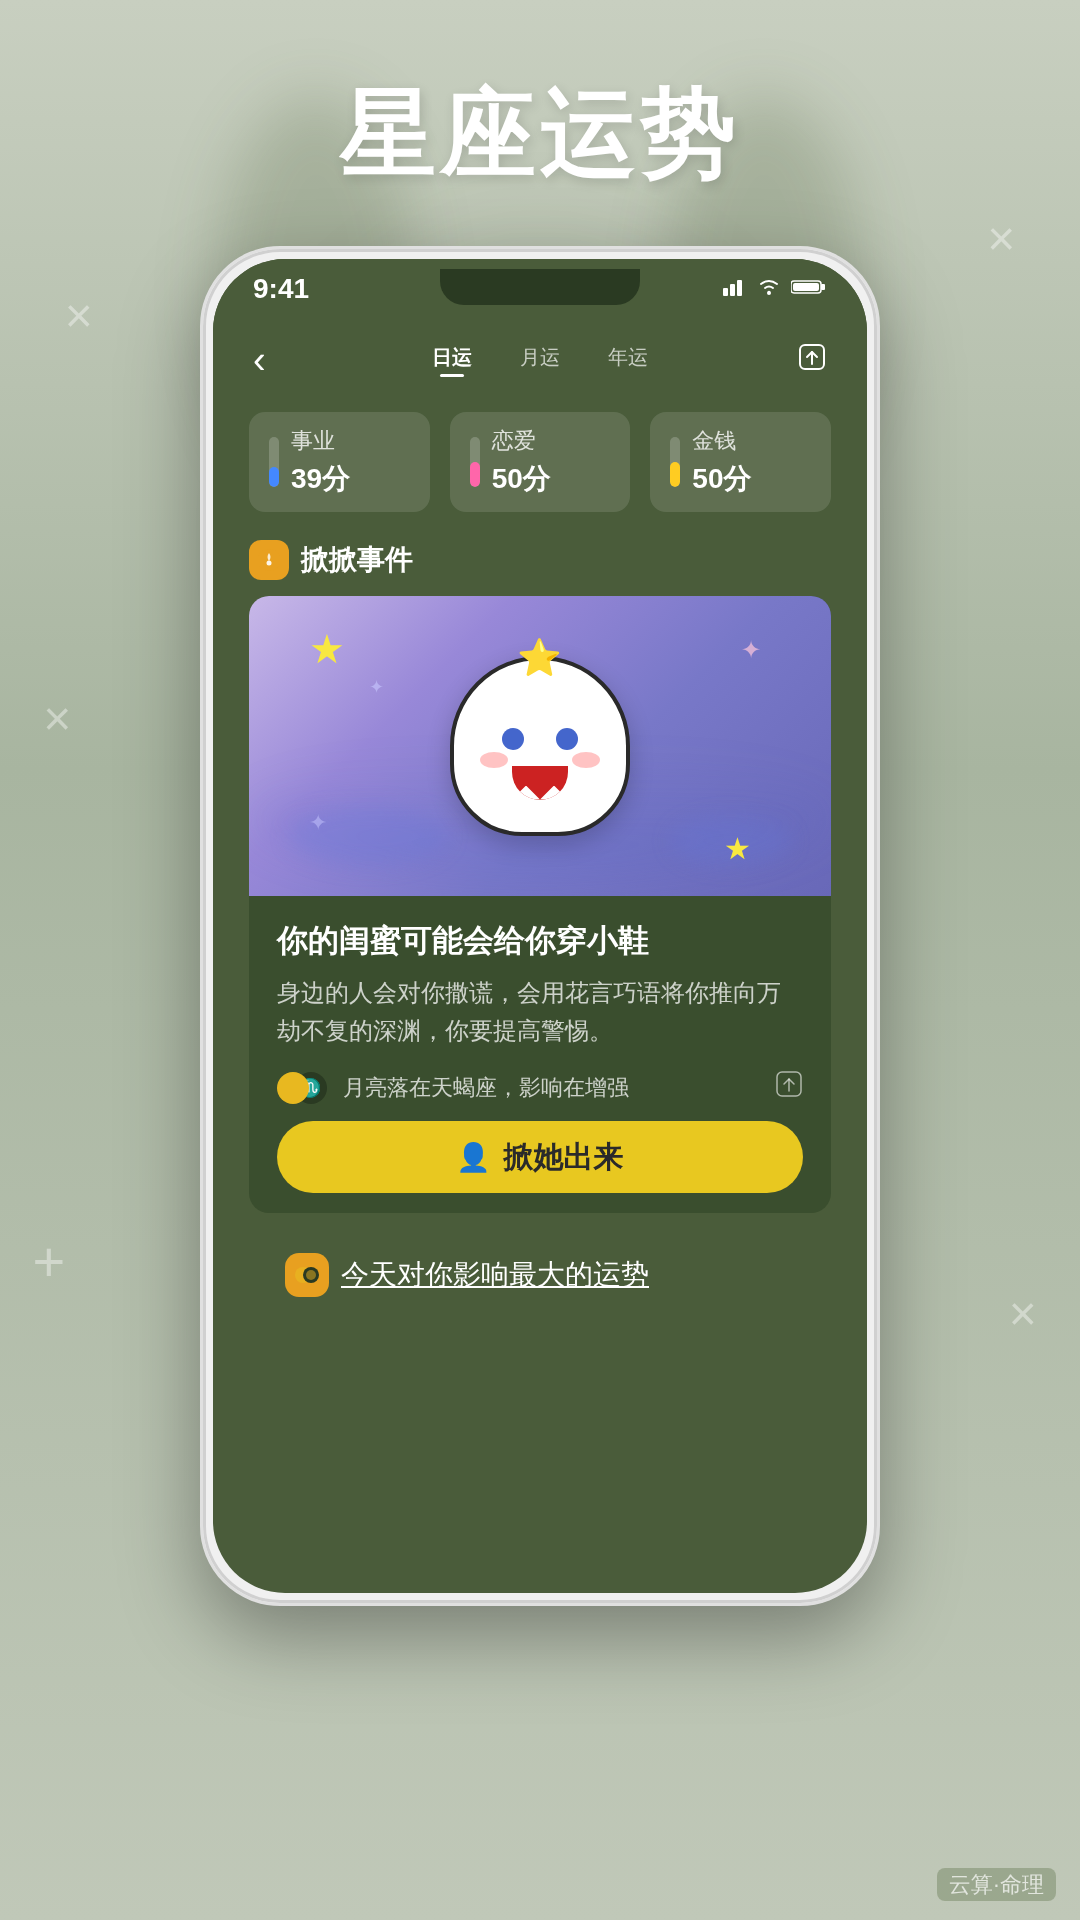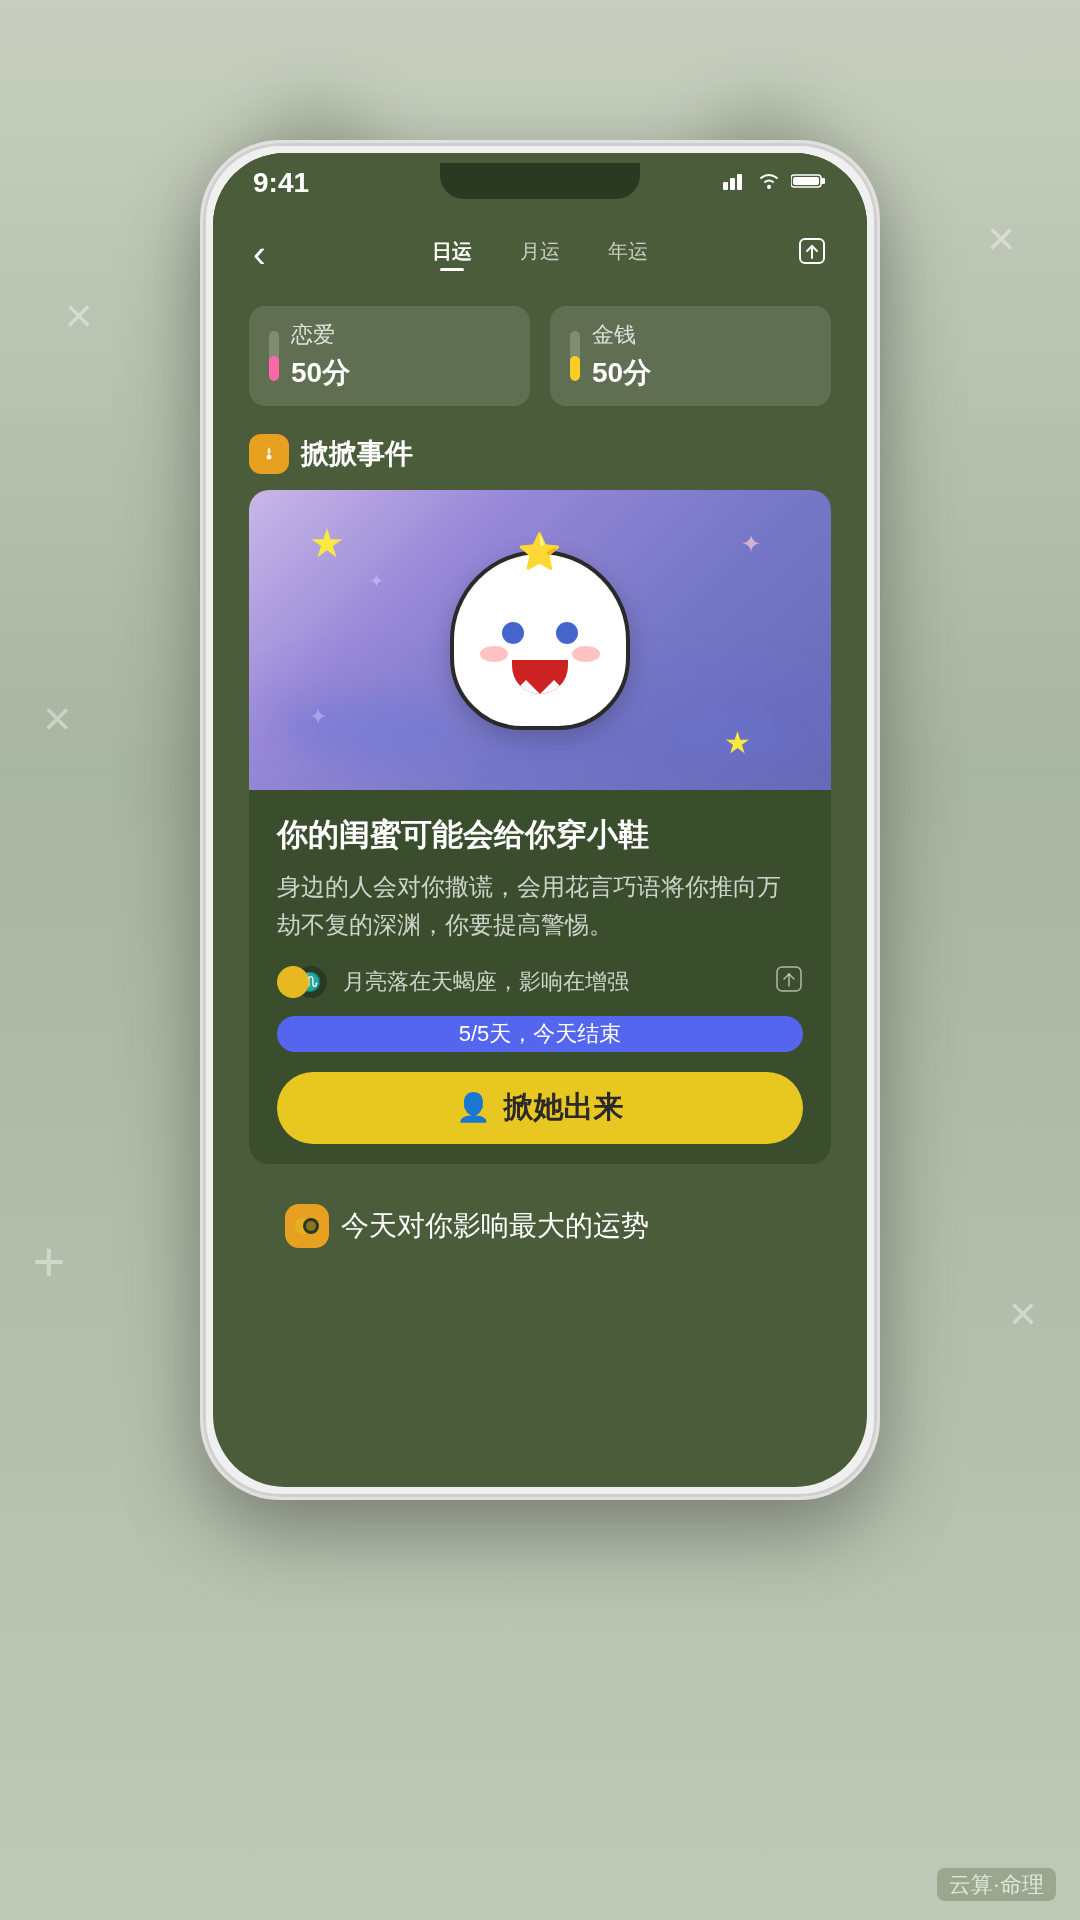--- a/index.html
+++ b/index.html
@@ -514,20 +514,21 @@
       display: flex;
       align-items: center;
       justify-content: center;
       font-size: 24px;
     }
 
     .bottom-section-text {
       font-size: 28px;
       color: white;
       font-weight: 500;
+      text-decoration: underline;
     }
 
     
     .watermark {
       position: absolute;
       bottom: 20px;
       right: 24px;
       font-size: 20px;
       color: rgba(100,120,80,0.6);
       z-index: 10;
@@ -588,20 +589,21 @@
 
 <div class="deco-marks">
   <span class="deco-mark" style="top:15%;left:6%;">×</span>
   <span class="deco-mark" style="top:11%;right:6%;">×</span>
   <span class="deco-mark" style="top:36%;left:4%;">×</span>
   <span class="deco-mark" style="top:64%;left:3%;font-size:56px;">+</span>
   <span class="deco-mark" style="top:67%;right:4%;">×</span>
 </div>
 
 <div class="header-section">
+  <h1 class="main-title">星座运势</h1>
 </div>
 
 <div class="phone-container">
   <div class="phone-frame">
 
     <div class="phone-btn-right"></div>
     <div class="phone-btn-left-1"></div>
     <div class="phone-btn-left-2"></div>
     <div class="phone-btn-left-3"></div>
 
@@ -652,20 +654,29 @@
             <line x1="15" y1="10" x2="15" y2="22" stroke="white" stroke-width="2" stroke-linecap="round"></line>
           </svg>
         </span>
       </div>
 
       <div class="app-content">
 
         <div class="score-section">
           <div class="score-cards">
 
+            <div class="score-card">
+              <div class="score-bar-container">
+                <div class="score-bar-fill" style="height:39%;background:#4488ff;"></div>
+              </div>
+              <div class="score-info">
+                <span class="score-label">事业</span>
+                <span class="score-value">39分</span>
+              </div>
+            </div>
 
             <div class="score-card">
               <div class="score-bar-container">
                 <div class="score-bar-fill" style="height:50%;background:#ff66aa;"></div>
               </div>
               <div class="score-info">
                 <span class="score-label">恋爱</span>
                 <span class="score-value">50分</span>
               </div>
             </div>
@@ -741,23 +752,20 @@
               </div>
               <span class="event-share-icon" style="cursor:pointer;">
                 <svg width="28" height="28" viewBox="0 0 28 28" fill="none">
                   <rect x="2" y="2" width="24" height="24" rx="5" stroke="rgba(255,255,255,0.6)" stroke-width="1.5"></rect>
                   <path d="M9 14 L14 9 L19 14" stroke="rgba(255,255,255,0.6)" stroke-width="1.5" stroke-linecap="round" stroke-linejoin="round"></path>
                   <line x1="14" y1="9" x2="14" y2="21" stroke="rgba(255,255,255,0.6)" stroke-width="1.5" stroke-linecap="round"></line>
                 </svg>
               </span>
             </div>
 
-            <div class="progress-container">
-              <span class="progress-text">5/5天，今天结束</span>
-            </div>
 
             <div class="action-btn">
               <span class="action-btn-icon">👤</span>
               <span class="action-btn-text">掀她出来</span>
             </div>
           </div>
         </div>
 
         <div class="bottom-section">
           <div class="bottom-section-icon">

